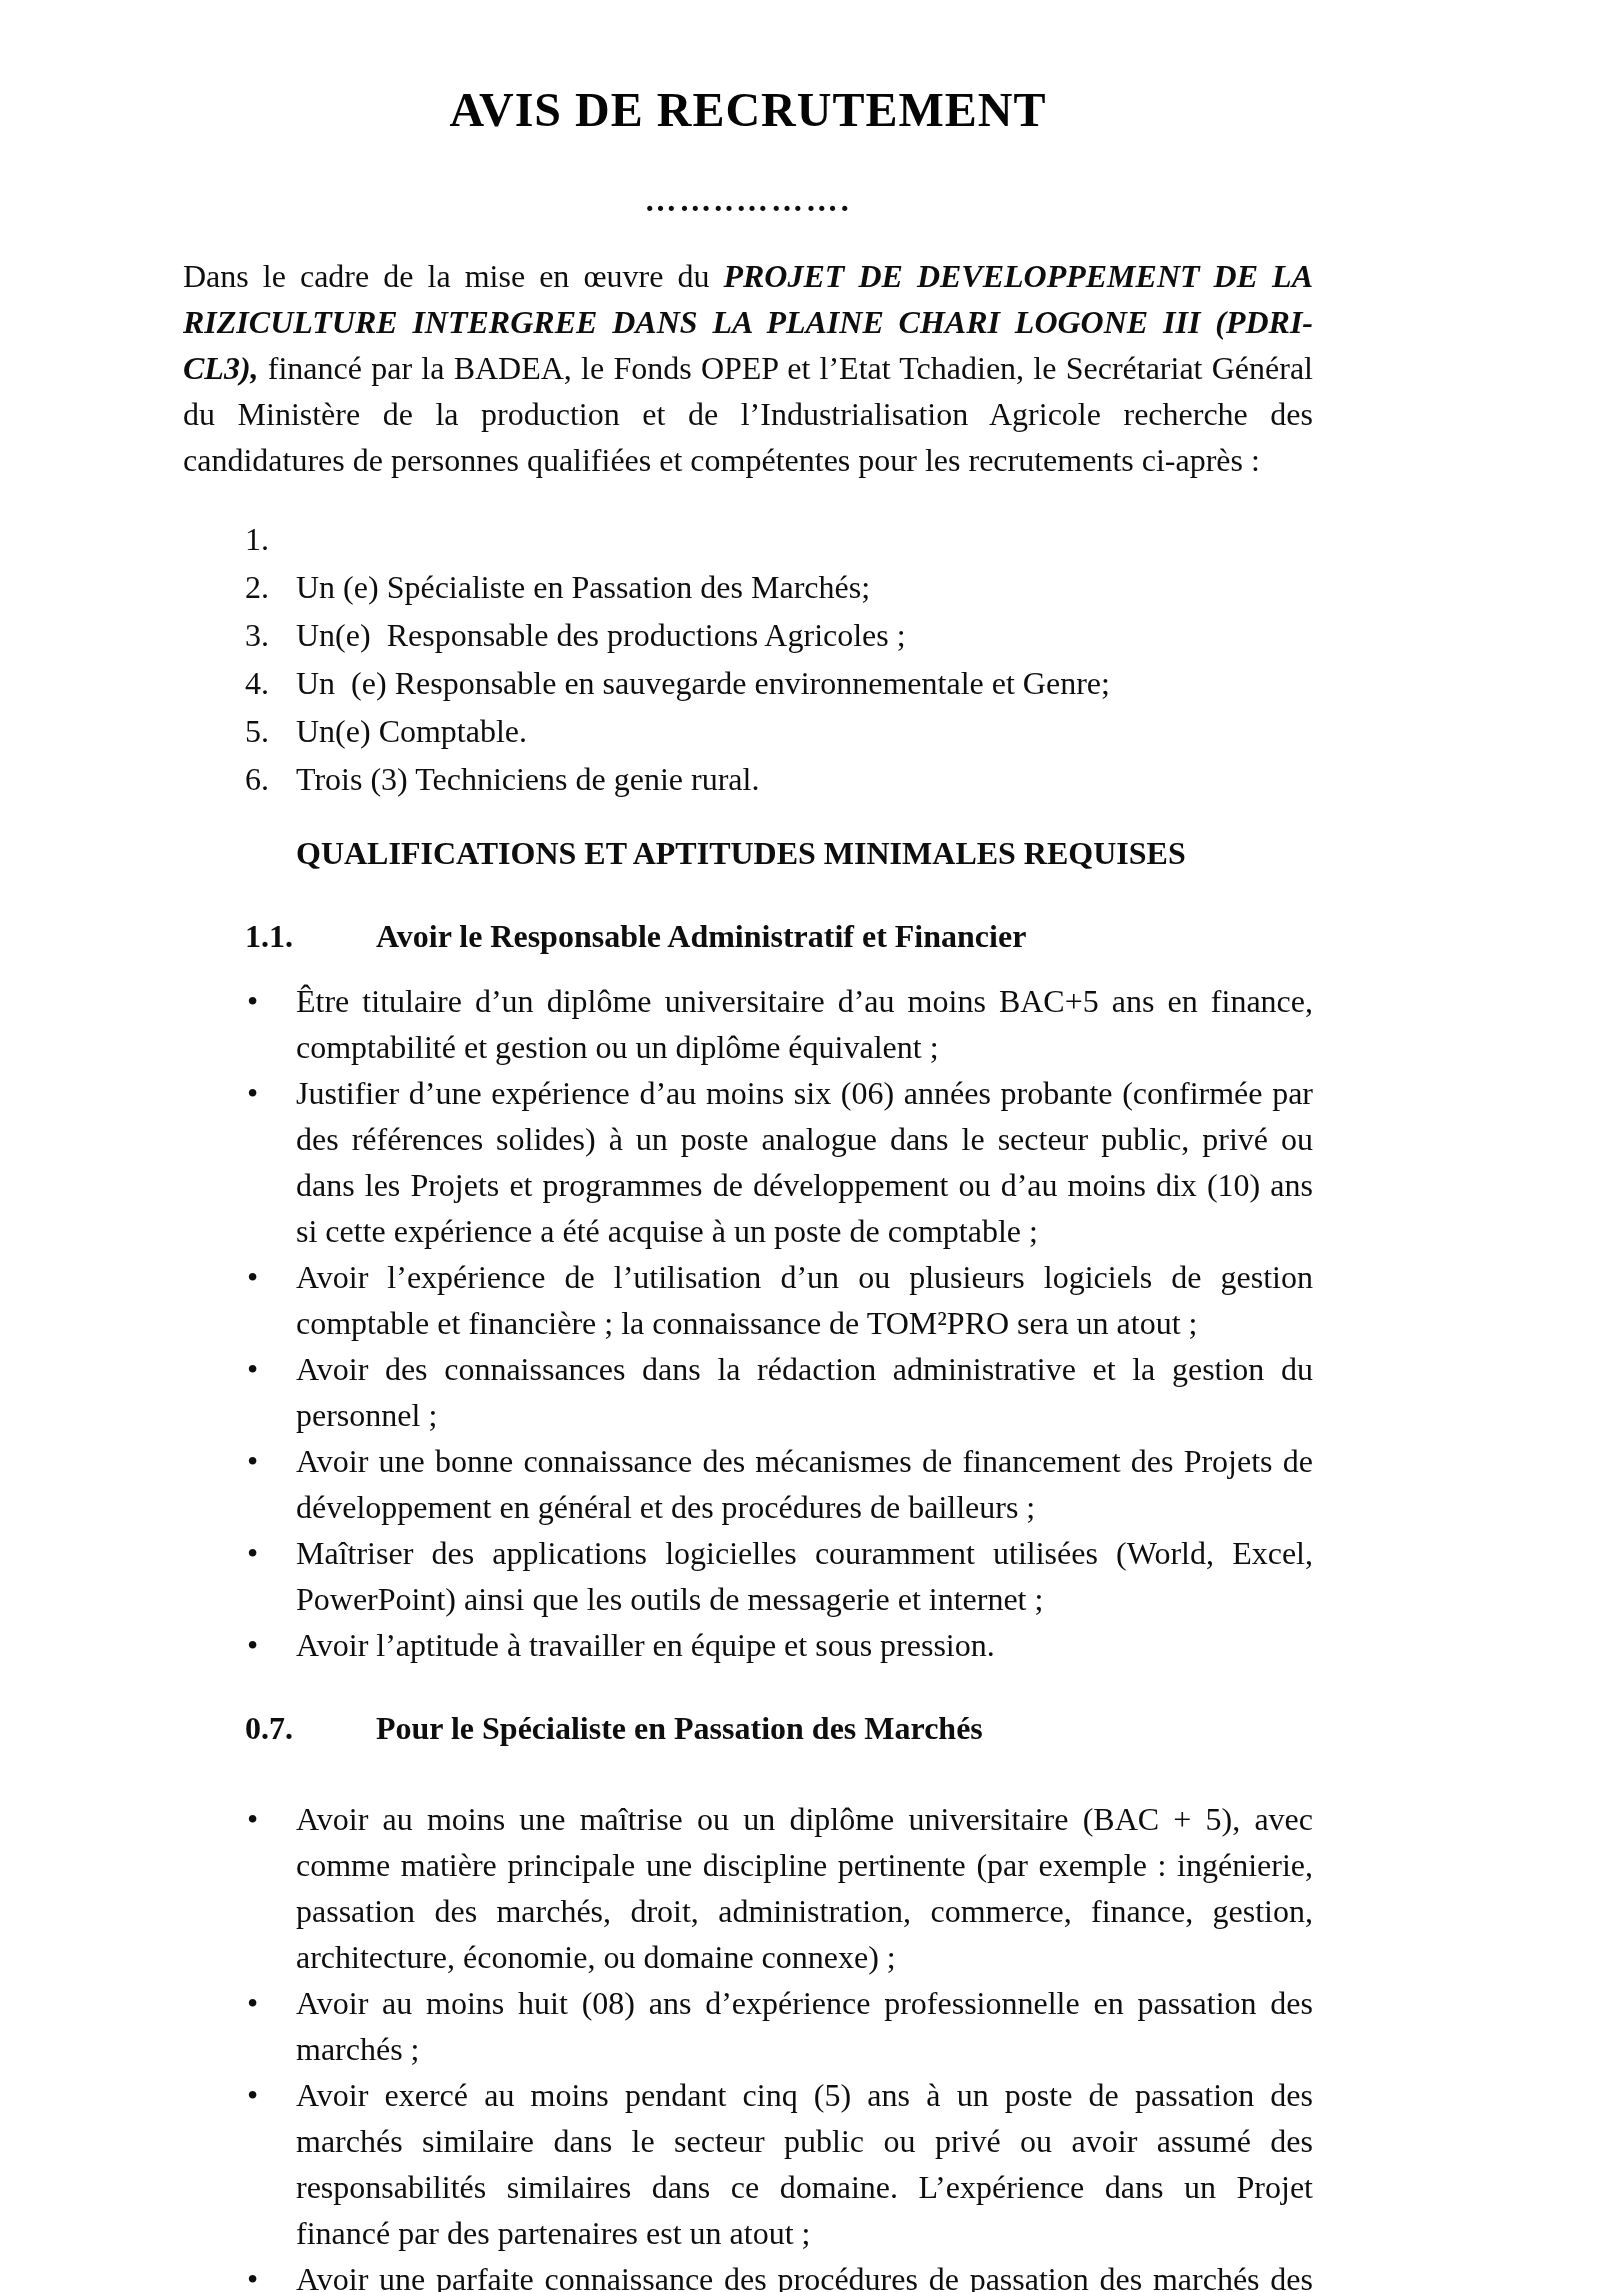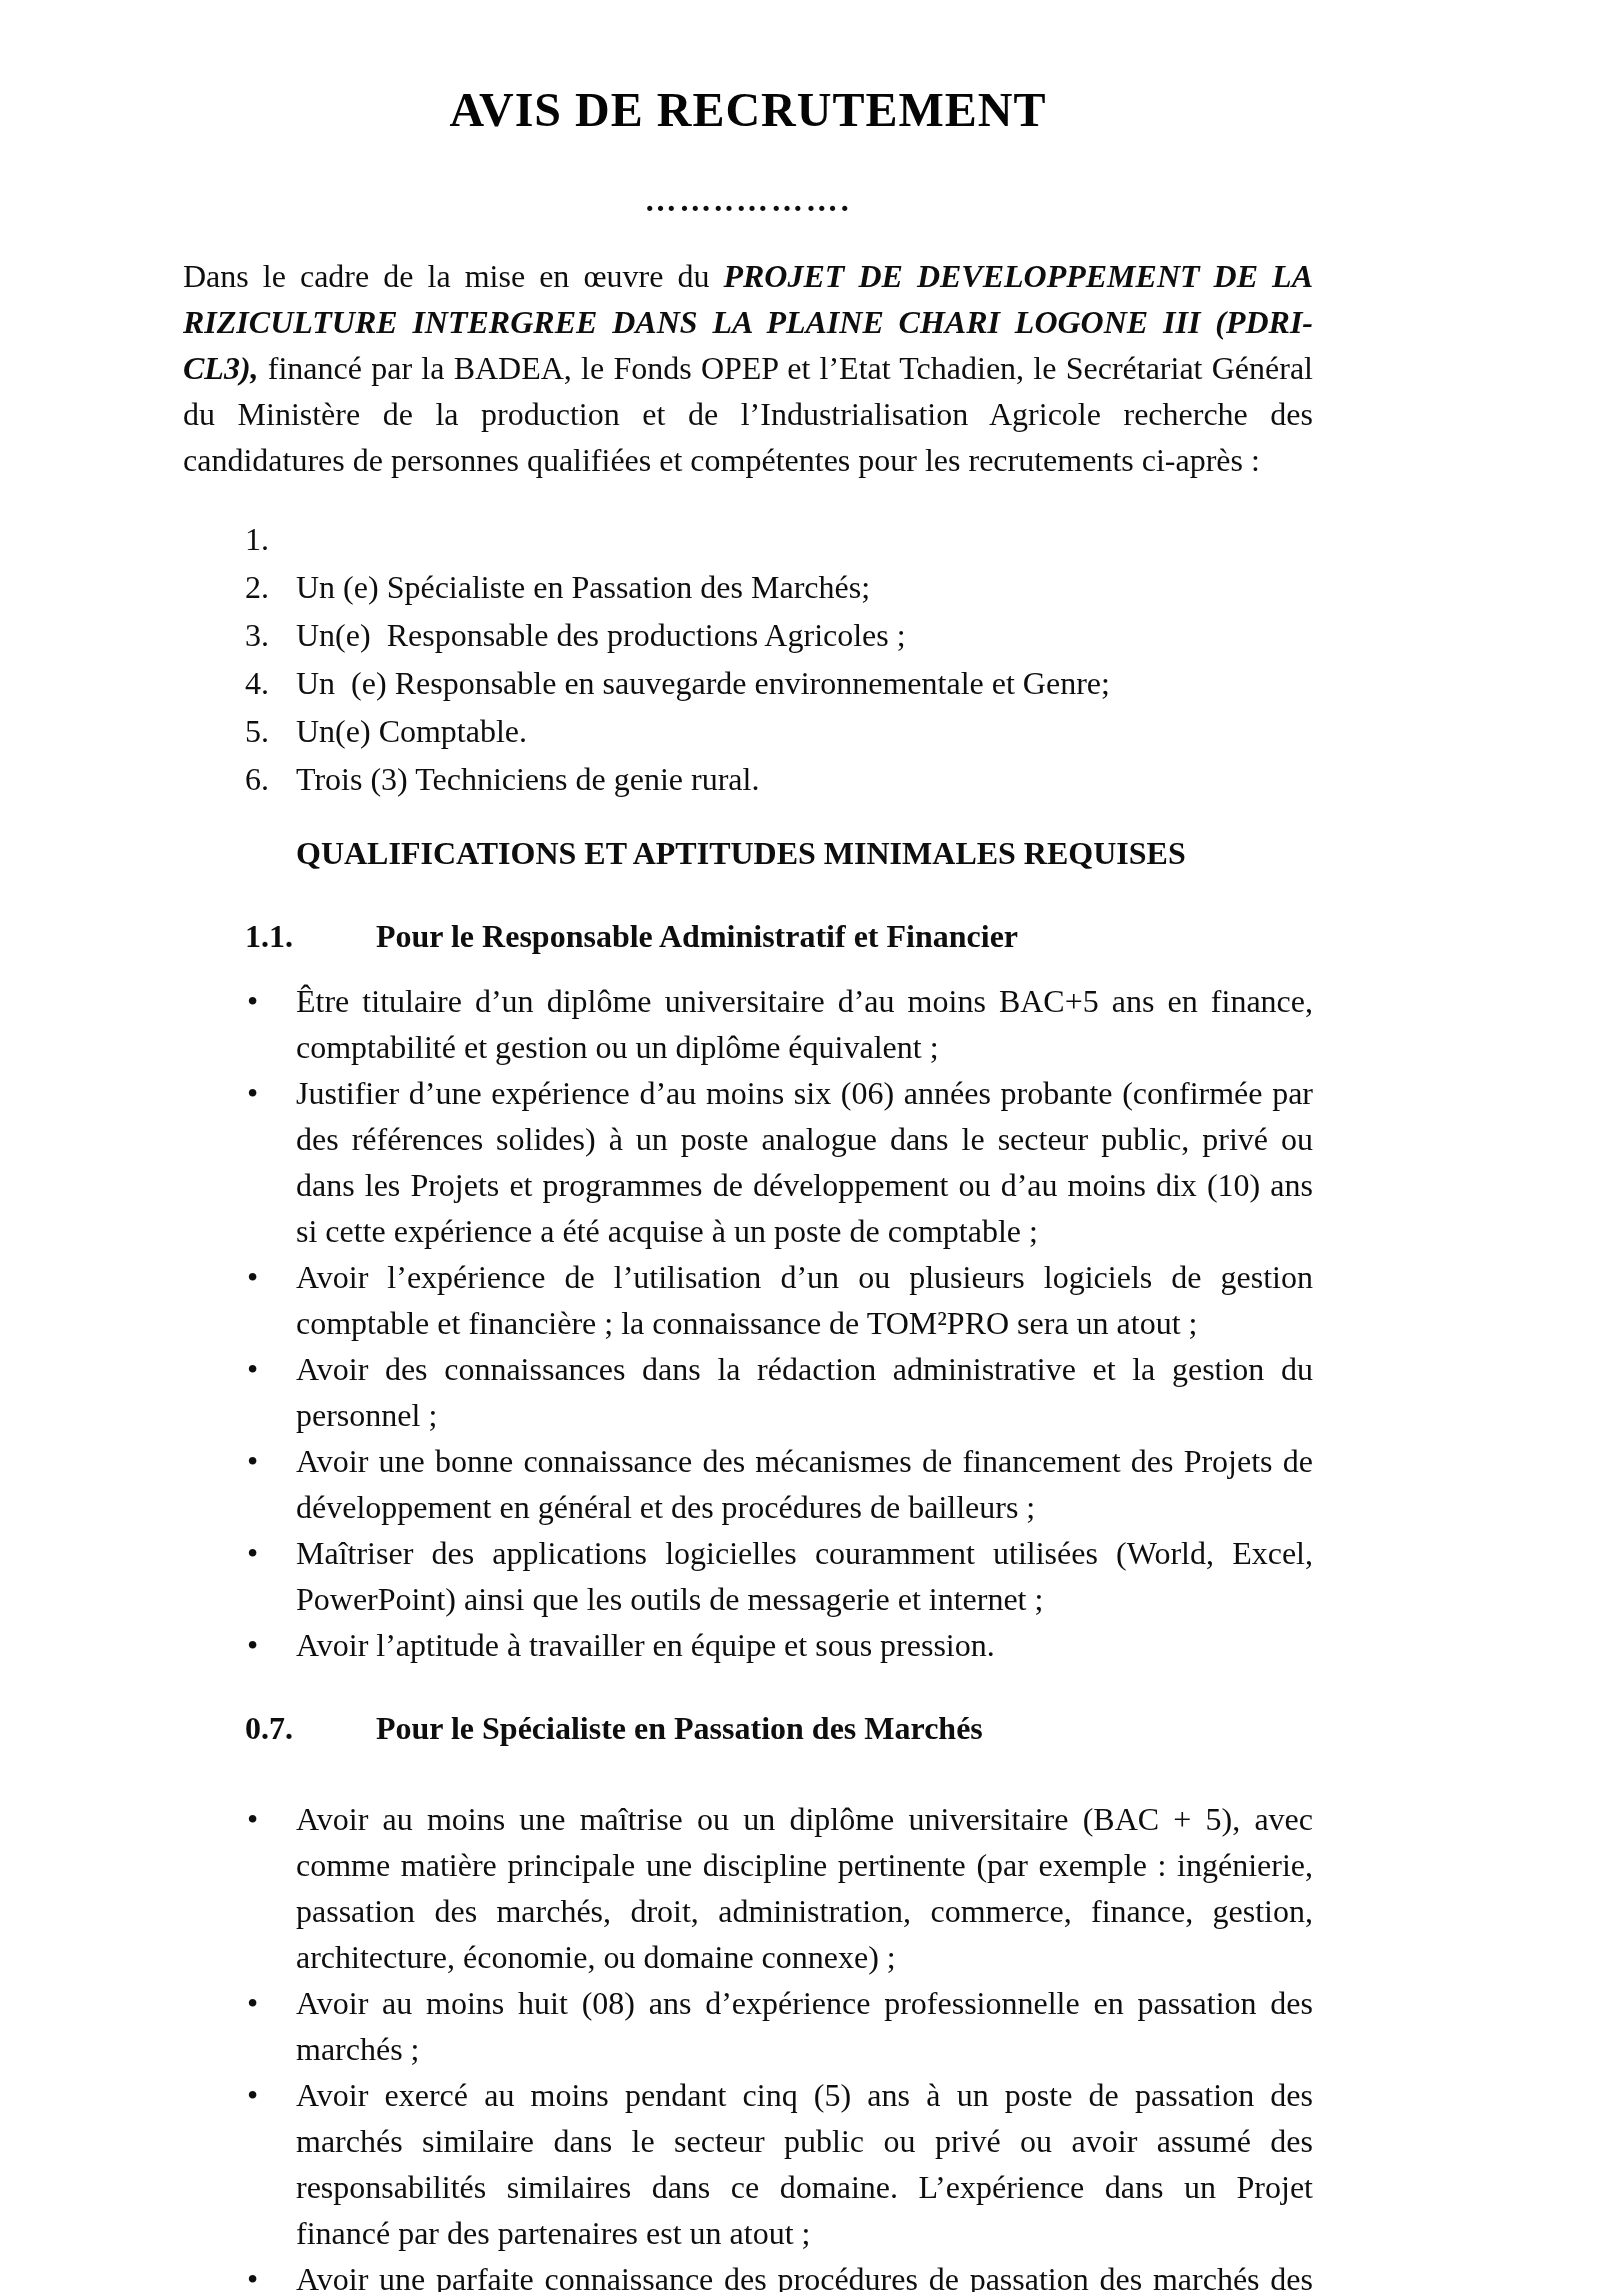--- a/index.html
+++ b/index.html
@@ -126,21 +126,21 @@
     <div class="positions-item">
       <span class="num">6.</span>
       <span class="li-text">Trois (3) Techniciens de genie rural.</span>
     </div>
   </div>
 
   <div class="qual-heading">QUALIFICATIONS ET APTITUDES MINIMALES REQUISES</div>
 
   <div class="section-heading">
     <span class="sec-num">1.1.</span>
-    <span class="sec-title">Pour le Responsable Administratif et Financier</span>
+    <span class="sec-title">Avoir le Responsable Administratif et Financier</span>
   </div>
 
   <div class="bullet-list">
     <div class="bullet-item">
       <span class="marker">•</span>
       <span>Être titulaire d’un diplôme universitaire d’au moins BAC+5 ans en finance, comptabilité et gestion ou un diplôme équivalent ;</span>
     </div>
     <div class="bullet-item">
       <span class="marker">•</span>
       <span>Justifier d’une expérience d’au moins six (06) années probante (confirmée par des références solides) à un poste analogue dans le secteur public, privé ou dans les Projets et programmes de développement ou d’au moins dix (10) ans si cette expérience a été acquise à un poste de comptable ;</span>

